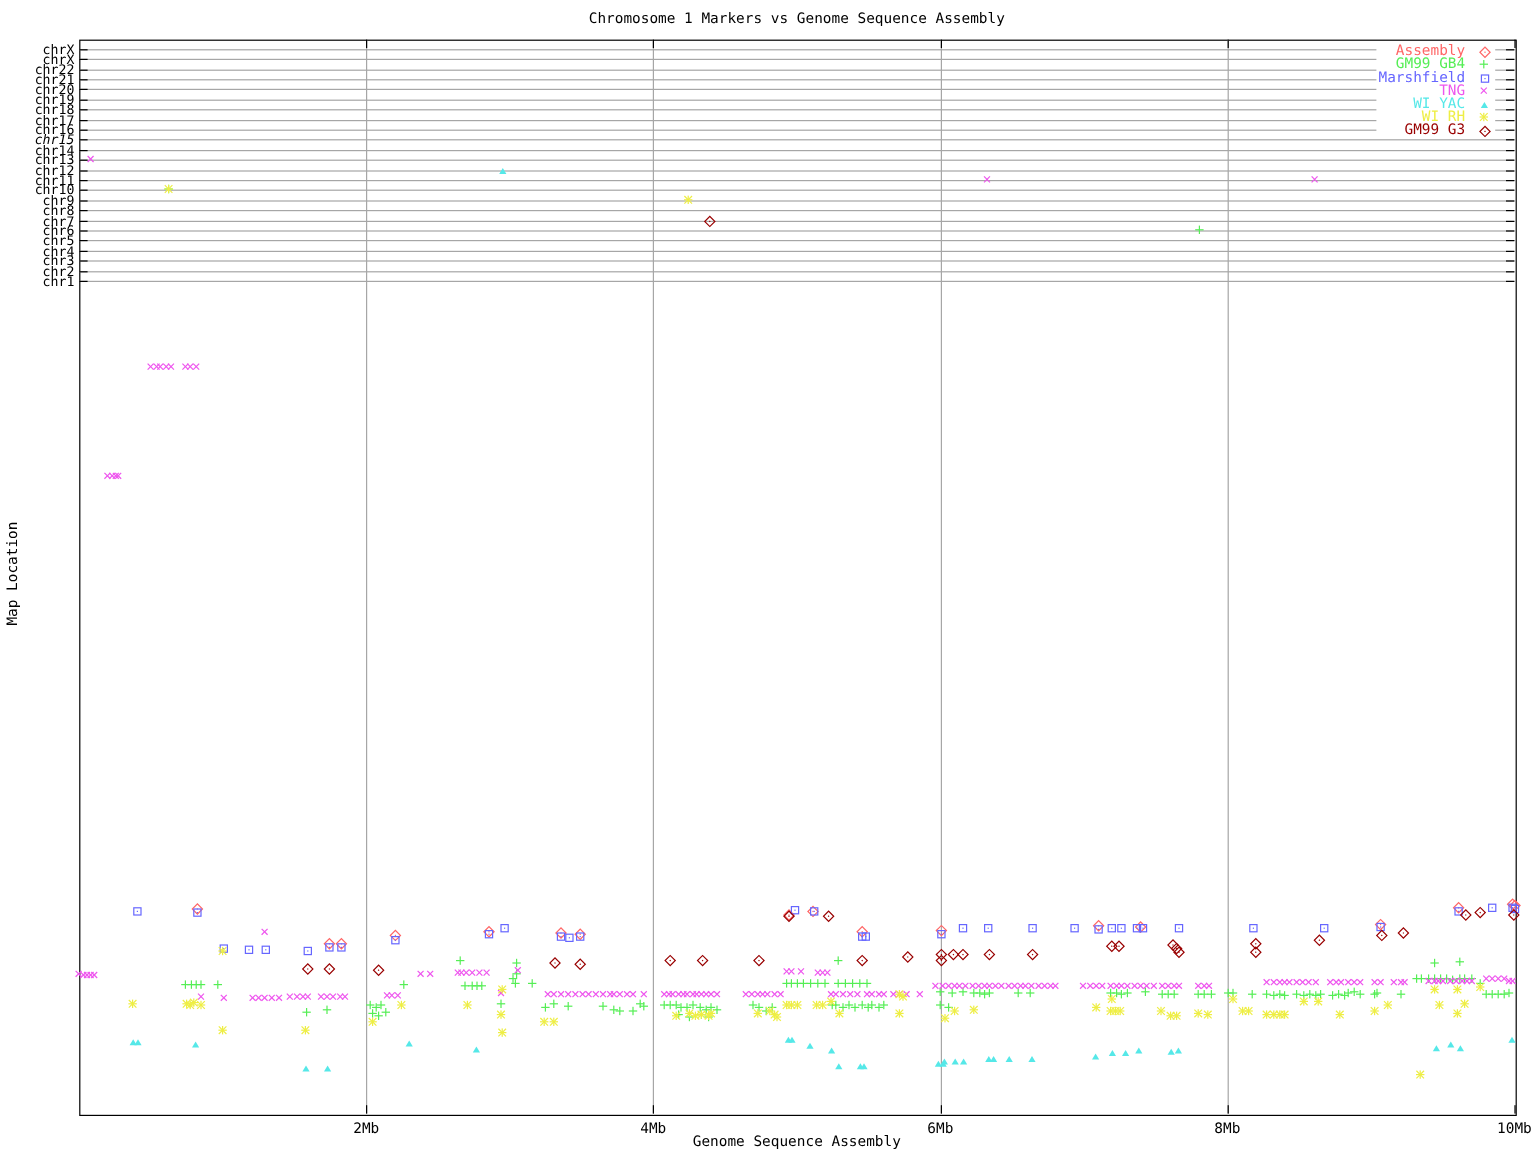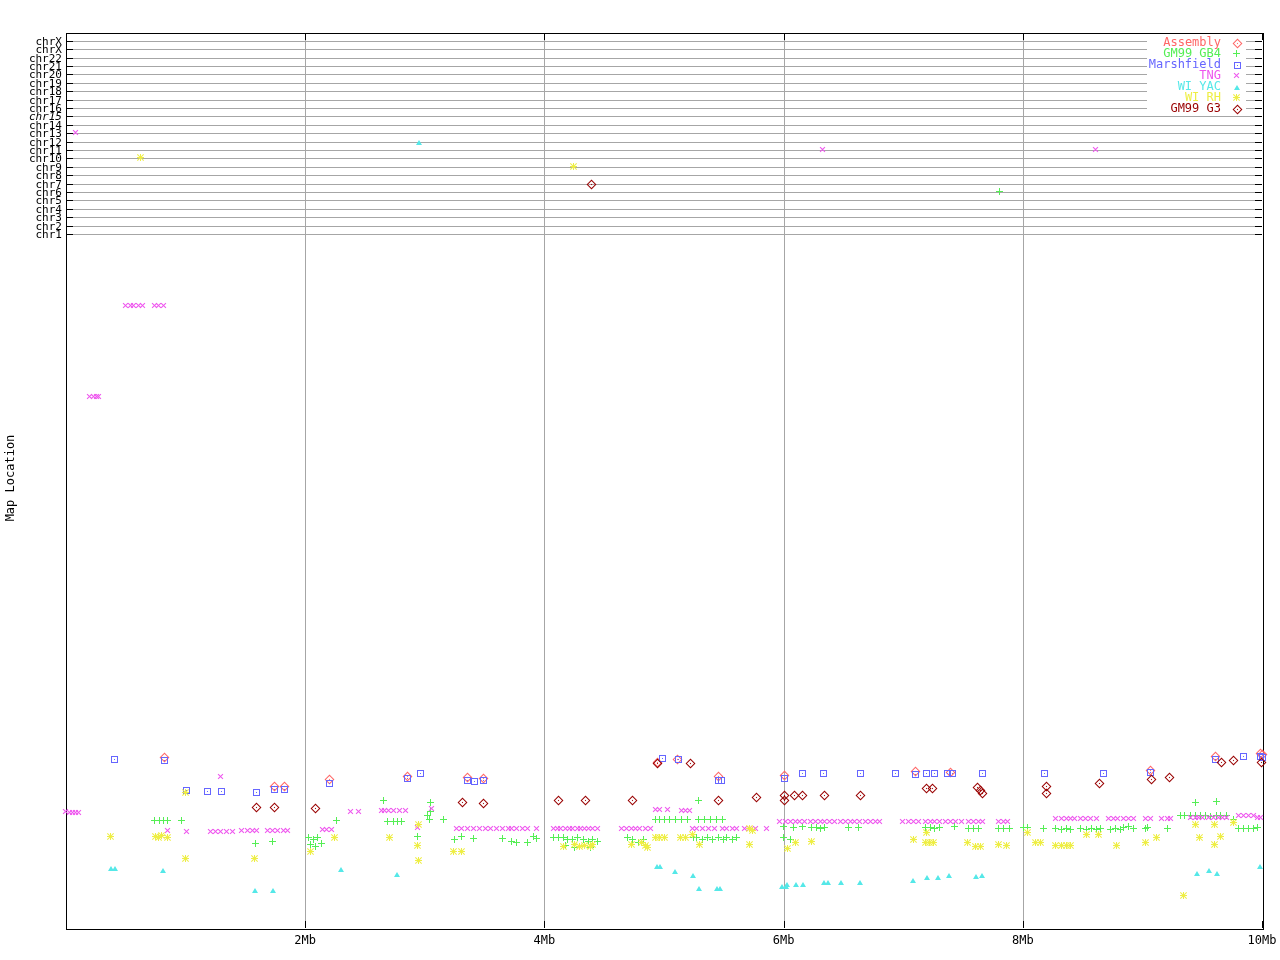--- a/index.html
+++ b/index.html
@@ -31,21 +31,23 @@
   #legend{position:absolute;top:36px;right:34px;background:#fff;padding:1px 2px;}
   .lg-row{display:flex;align-items:center;justify-content:flex-end;height:11px;font-size:12px;line-height:11px;}
   .lg-label{white-space:nowrap;}
   .lgm{position:relative;display:inline-block;width:14px;height:10px;margin-left:9px;}
   .lgm .mk{left:50%;top:50%;}
 </style>
 </head>
 <body>
 
 <div id="stage">
+  <div id="chart-title" class="t12">Chromosome 1 Markers vs Genome Sequence Assembly</div>
   <div id="y-axis-label" class="t12">Map Location</div>
+  <div id="x-axis-label" class="t12">Genome Sequence Assembly</div>
   <div id="plot-border" style="left: 66px; top: 33px; width: 1196px; height: 895px;"></div>
   <div id="grid-layer">
       <div class="hgrid" style="left: 66px; top: 40.7px; width: 1196px; height: 1px;"></div>
       <div class="tick" style="left: 66px; top: 40.7px; width: 7px; height: 1px;"></div>
       <div class="tick" style="left: 1255px; top: 40.7px; width: 7px; height: 1px;"></div>
       <div class="ytick-label" style="top: 36.7px;">chrX</div>
       <div class="hgrid" style="left: 66px; top: 49.1px; width: 1196px; height: 1px;"></div>
       <div class="tick" style="left: 66px; top: 49.1px; width: 7px; height: 1px;"></div>
       <div class="tick" style="left: 1255px; top: 49.1px; width: 7px; height: 1px;"></div>
       <div class="ytick-label" style="top: 45.1px;">chrX</div>

